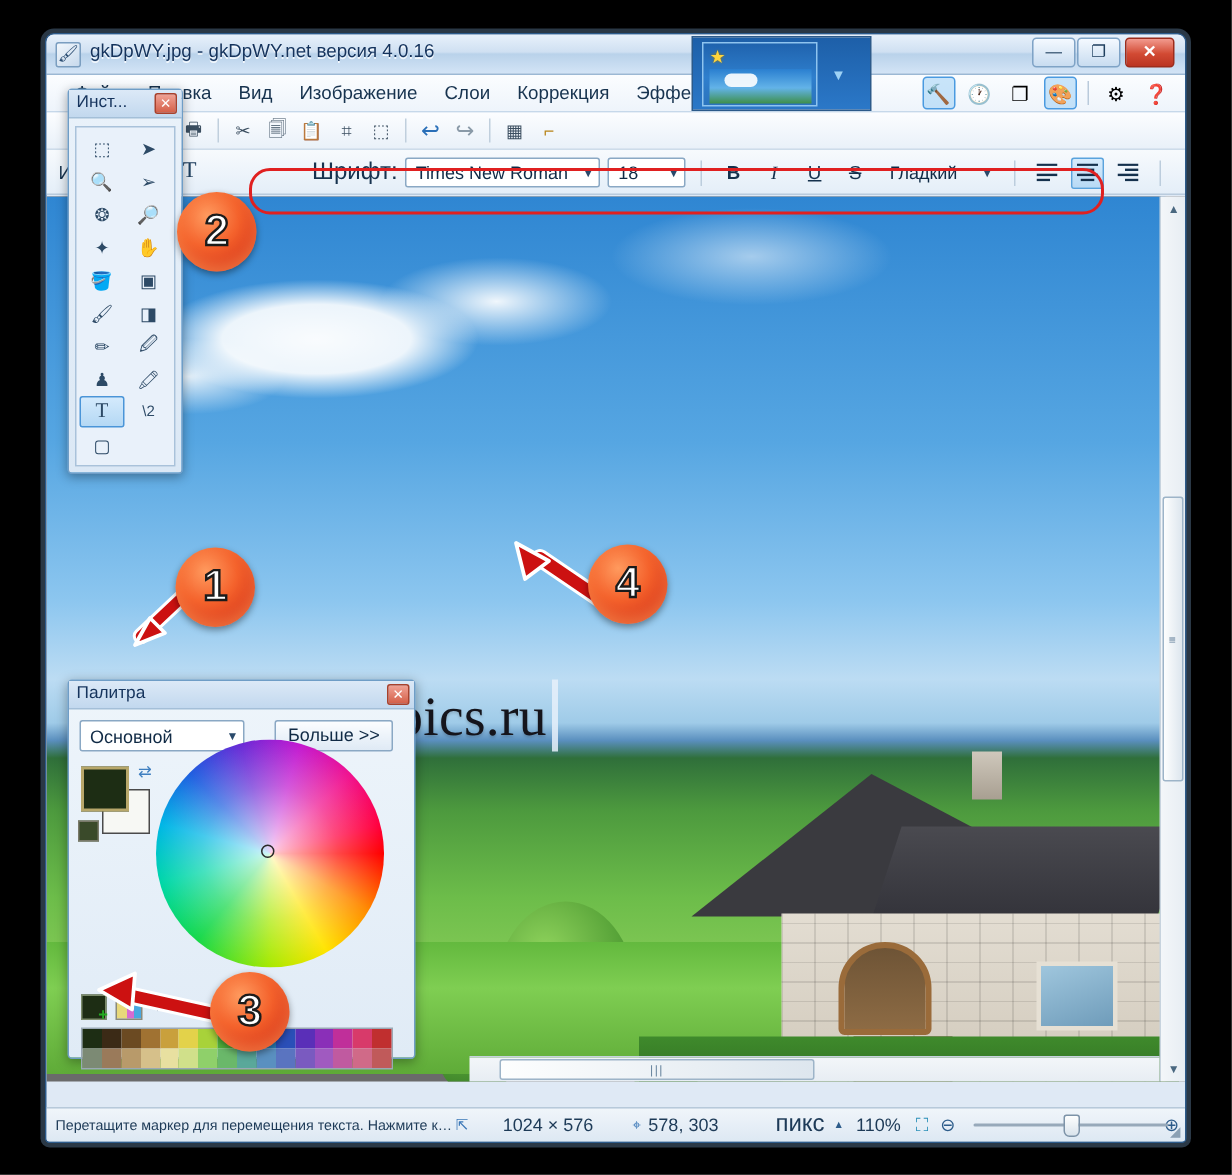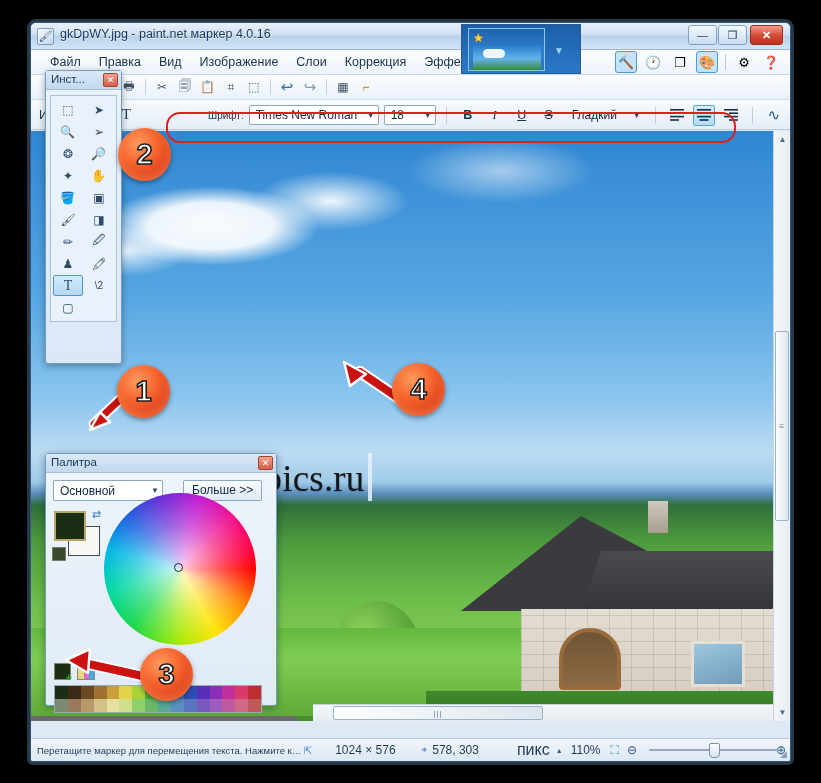--- a/index.html
+++ b/index.html
@@ -123,21 +123,21 @@
   }
   #tool-label { font-size:12.5px; color:#17334f; margin-right:5px; }
   #tool-current-icon {
     width:20px; height:20px; display:flex; align-items:center; justify-content:center;
     font-family:"Liberation Serif", serif; font-size:15px; color:#20405f;
   }
   #font-group {
     position:absolute; left:170px; top:2px; height:26px;
     display:flex; align-items:center; gap:5px; padding:0 7px;
   }
-  #font-label { font-size:10px; color:#17334f; }
+  #font-label { font-size:16px; color:#17334f; }
   .combo {
     height:20px; border:1px solid #8aa8c4; background:#fff; border-radius:2px;
     display:flex; align-items:center; padding:0 3px 0 6px;
     font-size:12px; color:#102a45; cursor:pointer;
   }
   .combo .cv { flex:1; white-space:nowrap; overflow:hidden; }
   .combo .ca { font-size:8px; color:#2a4a6b; margin-left:6px; }
   #font-family-combo { width:130px; }
   #font-size-combo { width:52px; }
   #smooth-combo { width:80px; border:1px solid transparent; background:transparent; }
@@ -251,21 +251,21 @@
     position:absolute; border:1px solid #9db4c8; border-radius:2px;
     background:linear-gradient(90deg,#fdfefe,#dde6ee);
     display:flex; align-items:center; justify-content:center;
     font-size:8px; color:#63809a; letter-spacing:1px; cursor:grab;
   }
   #vscroll-thumb { left:1px; top:200px; width:14px; height:190px; }
   #hscroll-thumb { top:1px; left:20px; width:210px; height:14px; }
 
   
   #tools-window {
-    position:absolute; left:14px; top:47px; width:77px; height:294px;
+    position:absolute; left:14px; top:36px; width:77px; height:257px;
     background:linear-gradient(180deg,#eaf2fa,#dbe8f5);
     border:1px solid #6f9dc6; border-radius:3px;
     box-shadow:0 2px 7px rgba(0,0,0,.35); z-index:30;
   }
   .fw-title {
     height:19px; position:relative;
     background:linear-gradient(180deg,#dce9f7,#c2d8ee);
     border-bottom:1px solid #a4bfd8;
   }
   .fw-title-text {
@@ -407,21 +407,21 @@
   #badge-4 { left:392px; top:363px; }
   .arrow { position:absolute; z-index:55; }
 </style>
 </head>
 <body>
 
 <div id="app-window">
 
   <div id="title-bar">
     <div id="title-icon">🖌</div>
-    <div id="title-text">gkDpWY.jpg - paint.net маркер 4.0.16</div>
+    <div id="title-text">gkDpWY.jpg - gkDpWY.net версия 4.0.16</div>
     <div class="win-btn" id="btn-min">—</div>
     <div class="win-btn" id="btn-max">❐</div>
     <div class="win-btn" id="btn-close">✕</div>
   </div>
 
   <div id="menu-bar">
     <div class="menu-item">Файл</div>
     <div class="menu-item">Правка</div>
     <div class="menu-item">Вид</div>
     <div class="menu-item">Изображение</div>

